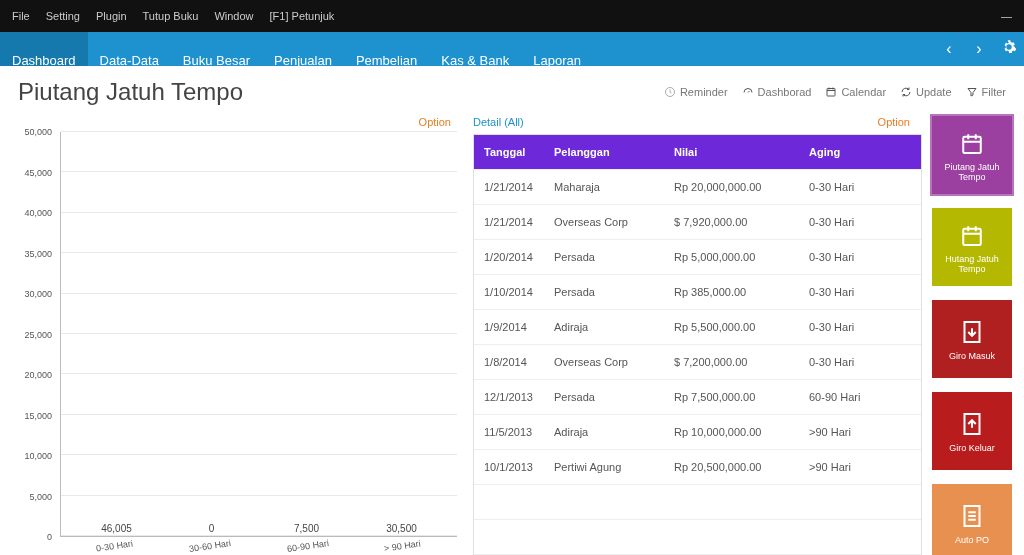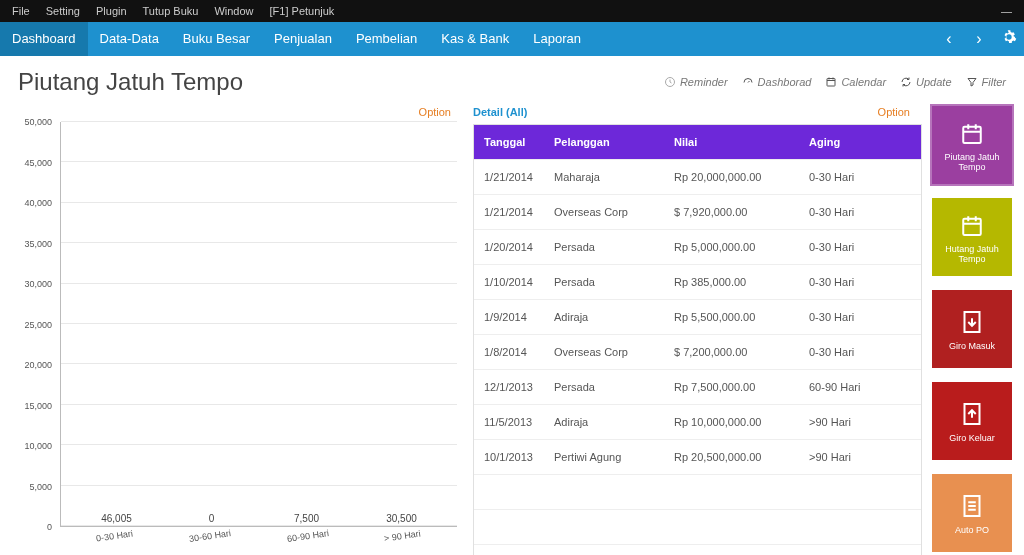--- a/index.html
+++ b/index.html
@@ -1,46 +1,46 @@
 <!DOCTYPE html>
 <html><head>
 <meta charset="utf-8">
 <style>
 * { margin:0; padding:0; box-sizing:border-box; font-family:"Segoe UI",Arial,sans-serif; }
 body { width:1024px; height:555px; background:#fff; overflow:hidden; }
-.titlebar { height:22px; background:#111; color:#ccc; display:flex; align-items:center; font-size:11px; padding:8px 4px; }
+.titlebar { height:32px; background:#111; color:#ccc; display:flex; align-items:center; font-size:11px; padding:8px 4px; }
 .titlebar span { padding:0 8px; cursor:default; }
 .titlebar .spacer { flex:1; }
 .menubar { height:34px; background:#1e91cf; color:#fff; display:flex; align-items:center; font-size:13px; }
-.menubar .mi { padding:0 12px; height:34px; line-height:34px; cursor:pointer; }
+.menubar .mi { padding:12px 12px; height:34px; line-height:34px; cursor:pointer; }
 .menubar .mi.active { background:#1679ad; }
 .menubar .spacer { flex:1; }
 .menubar .ic { width:30px; text-align:center; font-size:16px; cursor:pointer; }
 .page-head { display:flex; align-items:center; padding:12px 18px 4px; }
 .page-head h1 { font-size:24px; font-weight:400; color:#444; }
 .page-head .spacer { flex:1; }
-.tool { font-size:11px; color:#777; margin-left:14px; display:inline-flex; align-items:center; gap:4px; cursor:pointer;font-style:italic; }
+.tool { font-size:11px; color:#777; margin-left:14px; display:inline-flex; align-items:center; gap:4px; cursor:pointer; }
 .tool svg { width:12px; height:12px; }
 .content { display:flex; padding:6px 0 10px 18px; height:calc(100% - 56px - 30px); }
 .chart-col { width:445px; display:flex; flex-direction:column; }
 .option-link { font-size:11px; color:#e67e22; text-align:right; padding-right:12px; cursor:pointer; }
 .chart { flex:1; position:relative; padding:4px 6px 0 42px; }
 .y-ticks { position:absolute; left:0; top:4px; bottom:32px; width:38px; }
 .y-ticks div { position:absolute; right:4px; font-size:9px; color:#555; transform:translateY(50%); }
 .plot { position:relative; height:calc(100% - 32px); border-left:1px solid #bbb; border-bottom:1px solid #bbb; }
 .grid { position:absolute; left:0; right:0; height:1px; background:#e8e8e8; }
 .bars { position:absolute; left:0; right:0; bottom:0; top:0; display:flex; justify-content:space-around; align-items:flex-end; padding:0 8px; }
 .bar-wrap { width:70px; display:flex; flex-direction:column; align-items:center;justify-content:center; }
 .bar-label { font-size:10px; color:#444; margin-bottom:2px; }
 .bar { width:70px; }
 .x-ticks { display:flex; justify-content:space-around; padding:4px 8px 0; }
 .x-ticks span { font-size:9px; color:#555; transform:rotate(-8deg); }
 .detail-col { flex:1; padding:0 10px; display:flex; flex-direction:column; }
 .detail-head { display:flex; font-size:11px; }
-.detail-head .lbl { color:#1e91cf;font-weight:bold; }
+.detail-head .lbl { color:#1e91cf; }
 .detail-head .spacer { flex:1; }
 .table { margin-top:6px; border:1px solid #e0e0e0; font-size:11px; flex:1; overflow:hidden; }
 .table .row { display:flex; height:35px; align-items:center; padding:0 10px; border-bottom:1px solid #eee; color:#555; }
 .table .row.header { background:#6d28d9; color:#fff; font-weight:700;align-items:center; }
 .c1{width:70px}.c2{width:120px}.c3{width:135px}.c4{flex:1}
 .tiles { width:92px; padding-right:12px; display:flex; flex-direction:column; gap:14px; }
 .tile { width:80px; height:78px; display:flex; flex-direction:column; align-items:center; justify-content:center; color:#fff; font-size:9px; text-align:center; cursor:pointer; }
 .tile svg { width:30px; height:30px; margin-bottom:4px; }
 .tile.t0{background:#9b3fa0;outline:2px solid #b674bb}
 .tile.t1{background:#b5b800}

